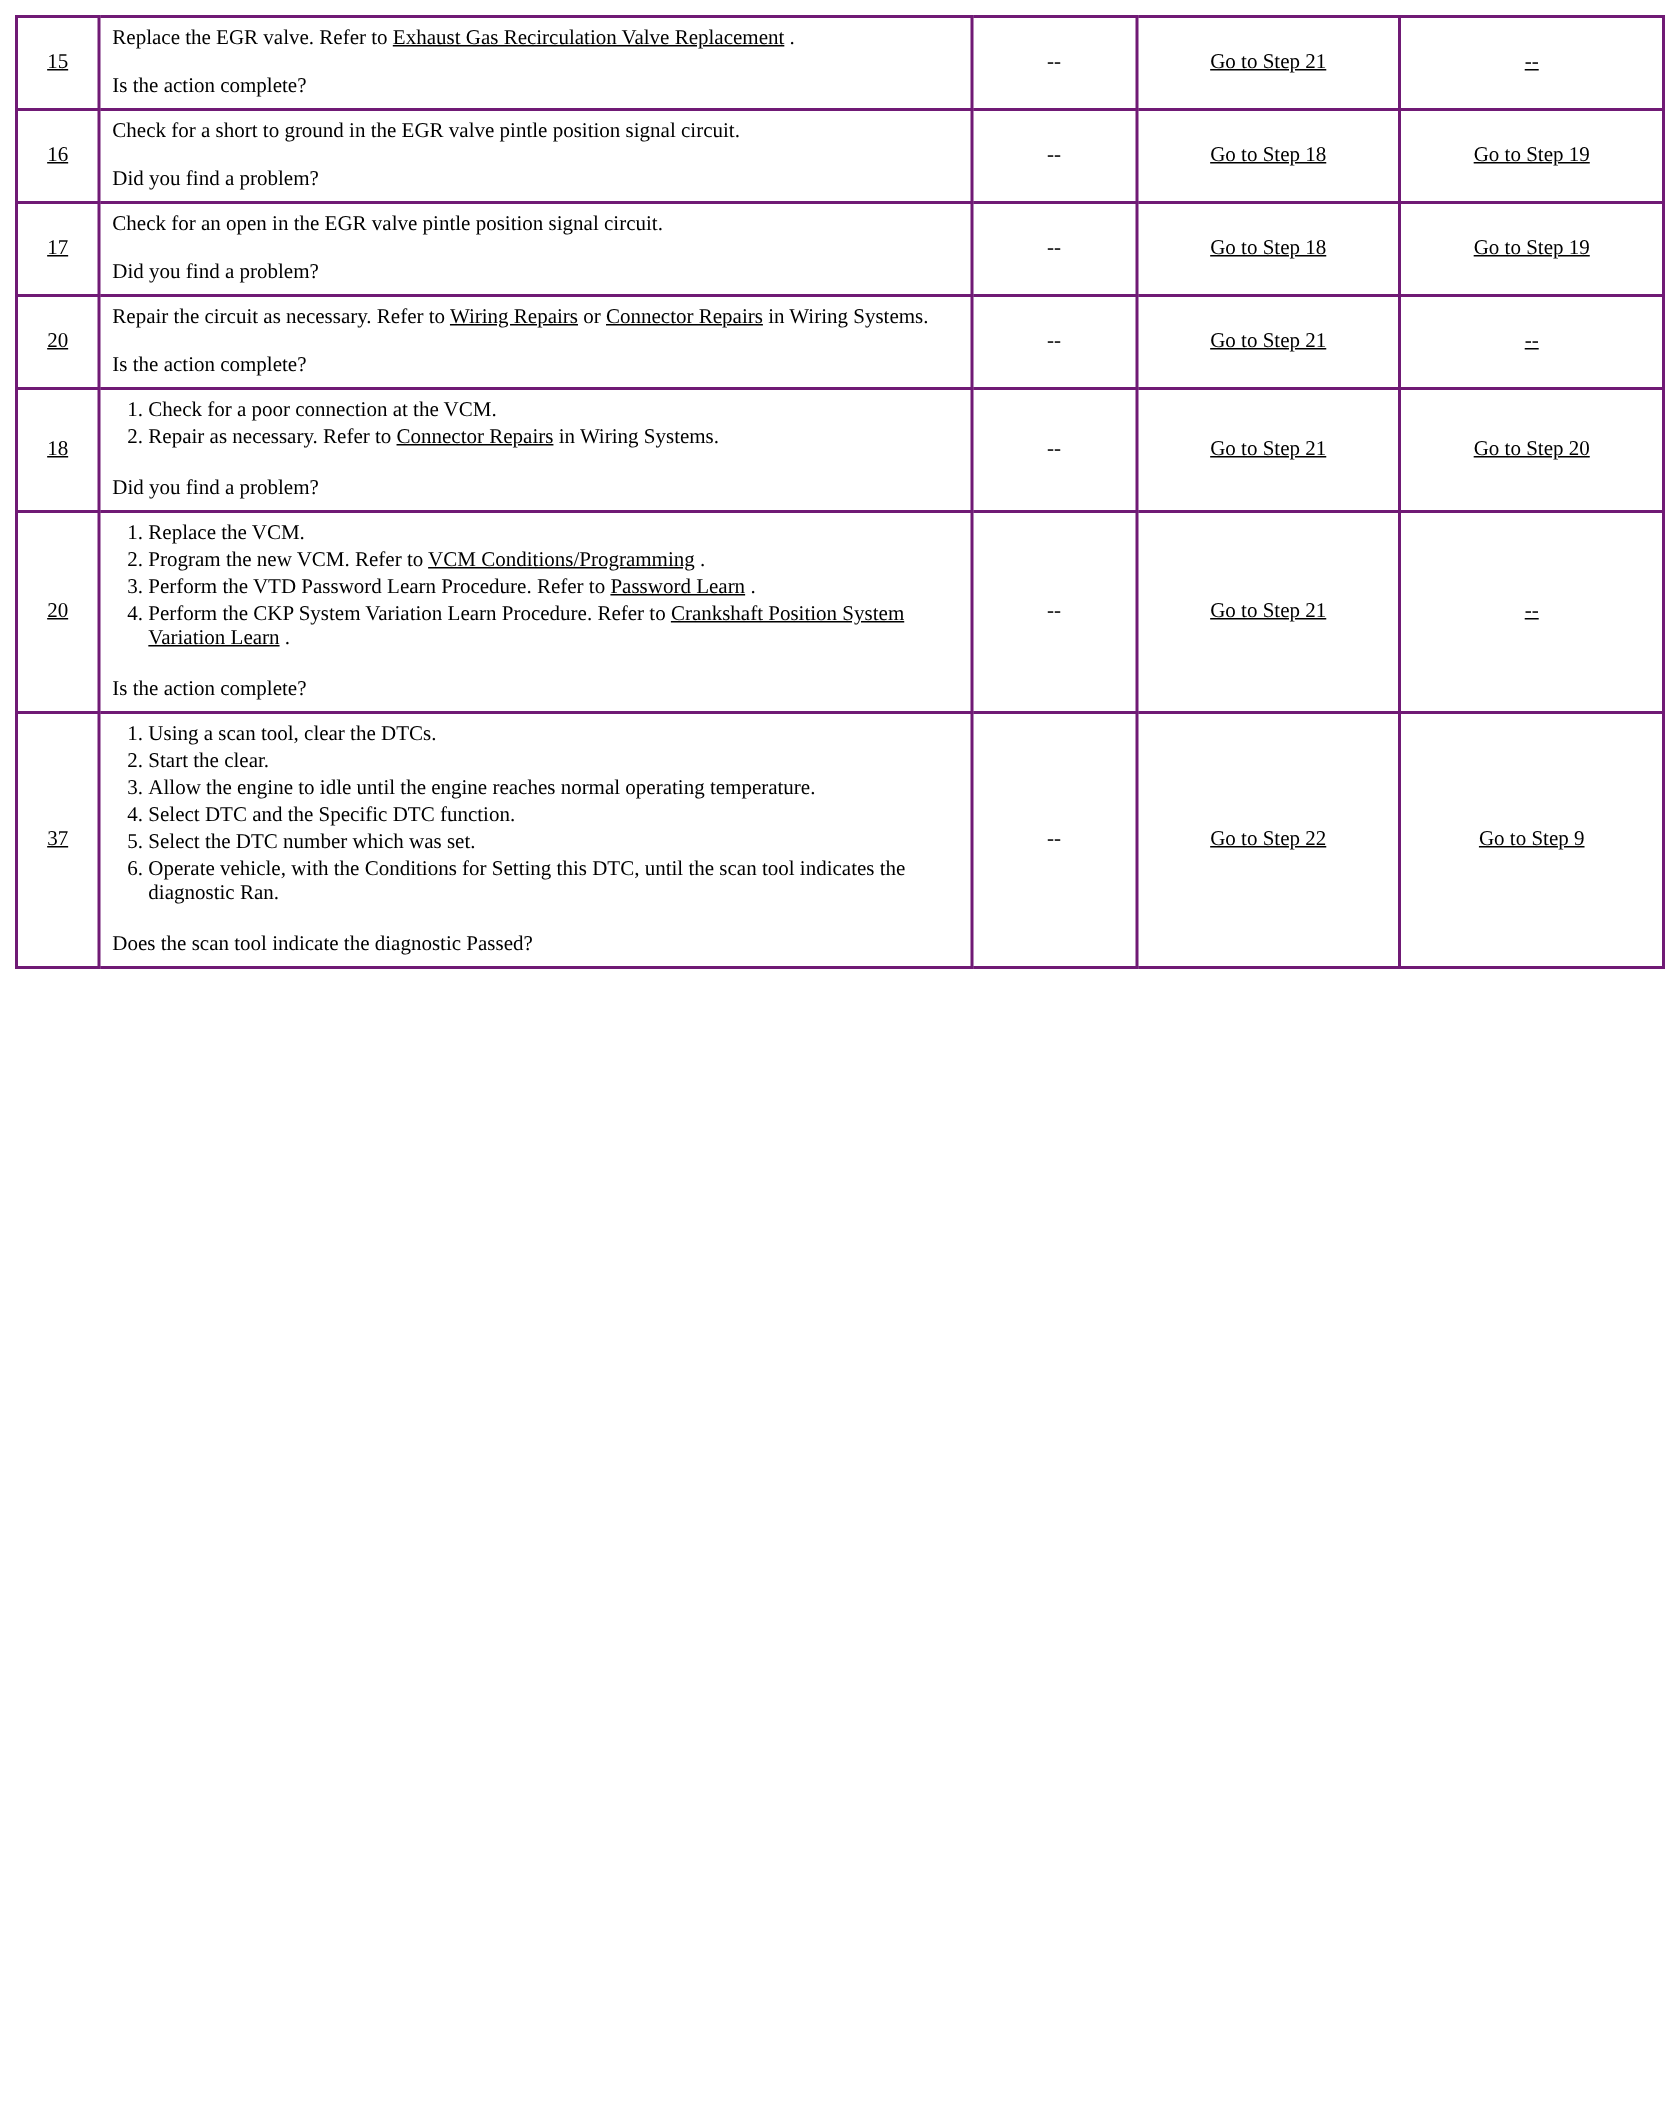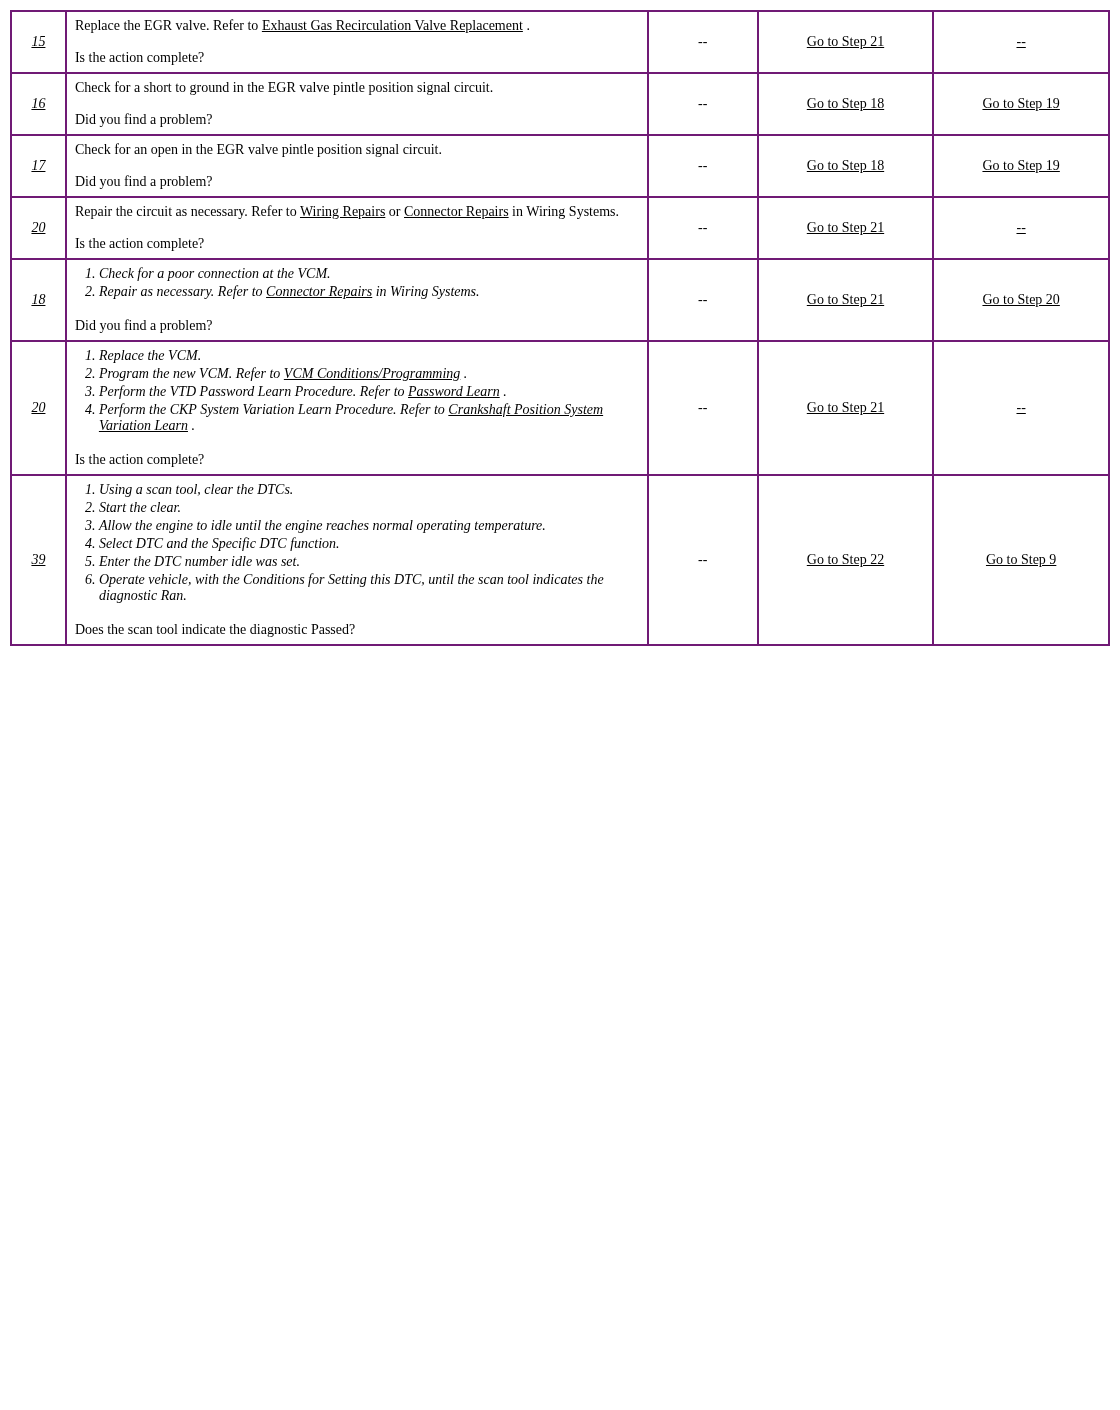--- a/index.html
+++ b/index.html
@@ -22,37 +22,35 @@
     }
     .col-step { width: 5%; text-align: center; }
     .col-action { width: 53%; }
     .col-value { width: 10%; text-align: center; }
     .col-yes { width: 16%; text-align: center; }
     .col-no { width: 16%; text-align: center; }
 
     .step-num {
       text-align: center;
       text-decoration: underline;
-      font-style: italic;
     }
     .link-text {
       text-decoration: underline;
     }
     .goto-link {
       text-decoration: underline;
       display: inline-block;
       text-align: left;
     }
     ol {
       margin-left: 20px;
       padding-left: 4px;
     }
     ol li {
       margin-bottom: 2px;
-      font-style: italic;
     }
   </style>
 </head>
 <body>
 
 <table>
   <tbody id="table-body">
   <tr>
         <td class="col-step"><span class="step-num">15</span></td>
         <td class="col-action">Replace the EGR valve. Refer to <span class="link-text">Exhaust Gas Recirculation Valve Replacement</span> .<br><br>Is the action complete?</td>
@@ -97,27 +95,27 @@
             <li>Replace the VCM.</li>
             <li>Program the new VCM. Refer to <span class="link-text">VCM Conditions/Programming</span> .</li>
             <li>Perform the VTD Password Learn Procedure. Refer to <span class="link-text">Password Learn</span> .</li>
             <li>Perform the CKP System Variation Learn Procedure. Refer to <span class="link-text">Crankshaft Position System Variation Learn</span> .</li>
           </ol><br>Is the action complete?</td>
         <td class="col-value">--</td>
         <td class="col-yes"><span class="goto-link">Go to Step 21</span></td>
         <td class="col-no"><span class="goto-link">--</span></td>
       </tr>
       <tr>
-        <td class="col-step"><span class="step-num">39</span></td>
+        <td class="col-step"><span class="step-num">37</span></td>
         <td class="col-action"><ol>
             <li>Using a scan tool, clear the DTCs.</li>
             <li>Start the clear.</li>
             <li>Allow the engine to idle until the engine reaches normal operating temperature.</li>
             <li>Select DTC and the Specific DTC function.</li>
-            <li>Enter the DTC number idle was set.</li>
+            <li>Select the DTC number which was set.</li>
             <li>Operate vehicle, with the Conditions for Setting this DTC, until the scan tool indicates the diagnostic Ran.</li>
           </ol><br>Does the scan tool indicate the diagnostic Passed?</td>
         <td class="col-value">--</td>
         <td class="col-yes"><span class="goto-link">Go to Step 22</span></td>
         <td class="col-no"><span class="goto-link">Go to Step 9</span></td>
       </tr>
     </tbody>
 </table>
 
 </body></html>

